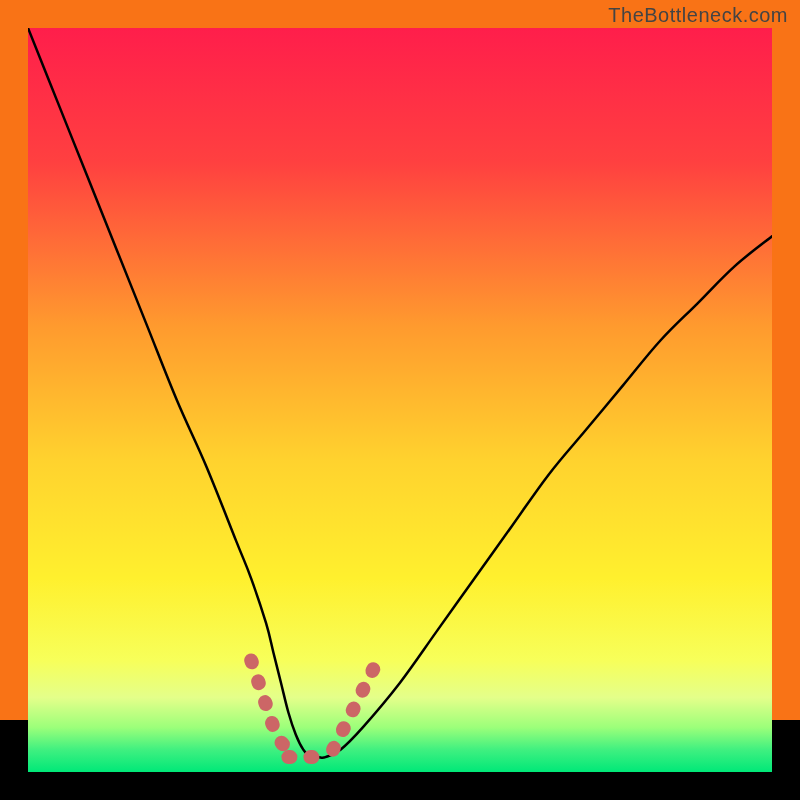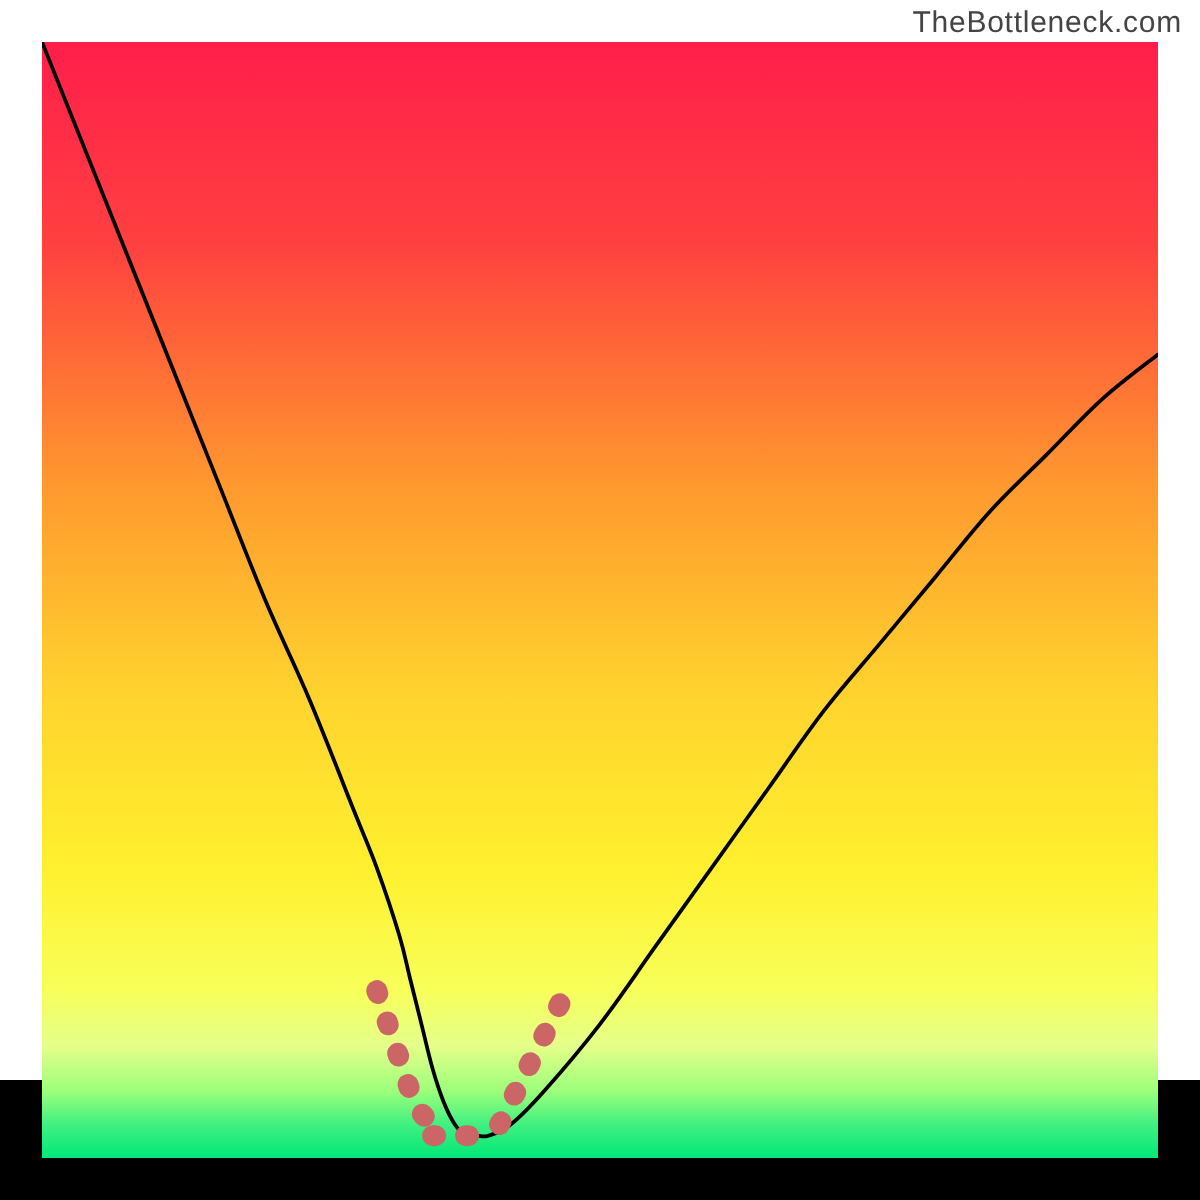--- a/index.html
+++ b/index.html
@@ -8,21 +8,21 @@
     width: 800px;
     height: 800px;
     background: #000000;
     overflow: hidden;
     font-family: Arial, Helvetica, sans-serif;
   }
   .stage {
     position: relative;
     width: 800px;
     height: 720px;
-    background: #ffffff;
+    background: #f97316;
   }
   .watermark {
     position: absolute;
     top: 4px;
     right: 12px;
     color: #444444;
     font-size: 20px;
     font-weight: 500;
     letter-spacing: 0.5px;
     z-index: 10;

